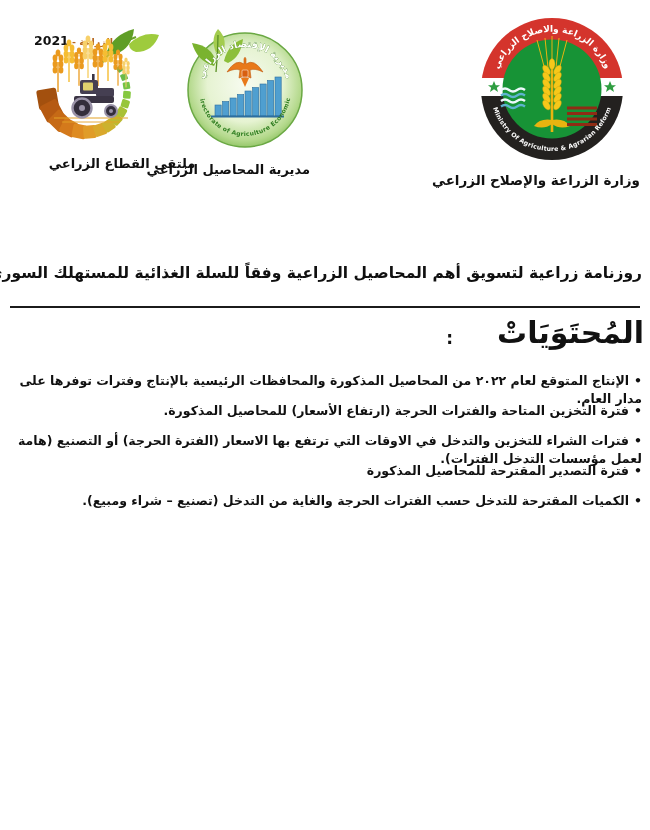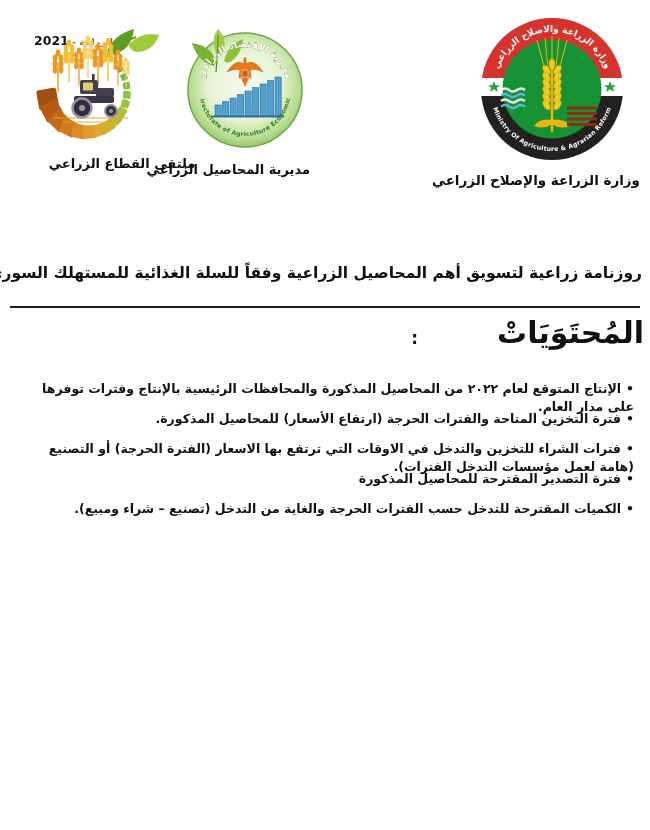--- a/index.html
+++ b/index.html
@@ -6,24 +6,24 @@
   .page{position:relative;width:650px;height:830px;background:#ffffff;overflow:hidden;
         font-family:"DejaVu Sans",sans-serif;color:#111;}
   .logo{position:absolute;}
   .caption{position:absolute;text-align:center;font-weight:bold;font-size:13px;color:#101010;
            direction:rtl;white-space:nowrap;}
   .doc-title{position:absolute;top:264px;left:8px;right:8px;text-align:center;direction:rtl;
              font-weight:bold;font-size:15.5px;color:#101010;white-space:nowrap;}
   .rule{position:absolute;top:306px;left:10px;right:10px;border-top:2px solid #1b1b1b;height:0;}
   .contents-heading{position:absolute;top:315px;right:6px;direction:rtl;display:flex;
                     align-items:center;column-gap:44px;}
-  .contents-heading .word{font-size:30px;font-weight:bold;line-height:1.2;margin-left:35px;}
+  .contents-heading .word{font-size:30px;font-weight:bold;line-height:1.2;}
   .contents-heading .colon{font-size:17px;font-weight:bold;margin-top:10px;}
   .contents-list{position:absolute;top:372px;right:8px;left:8px;direction:rtl;
-                 list-style:none;margin:8px;padding:0;}
+                 list-style:none;margin:0;padding:0;}
   .contents-list li{text-align:right;font-size:12.5px;font-weight:bold;height:30px;
                     line-height:18px;color:#101010;}
   .blt{margin-left:5px;}
   svg text{font-family:"DejaVu Sans",sans-serif;}
 </style>
 </head>
 <body>
 
 <div class="page">
 

